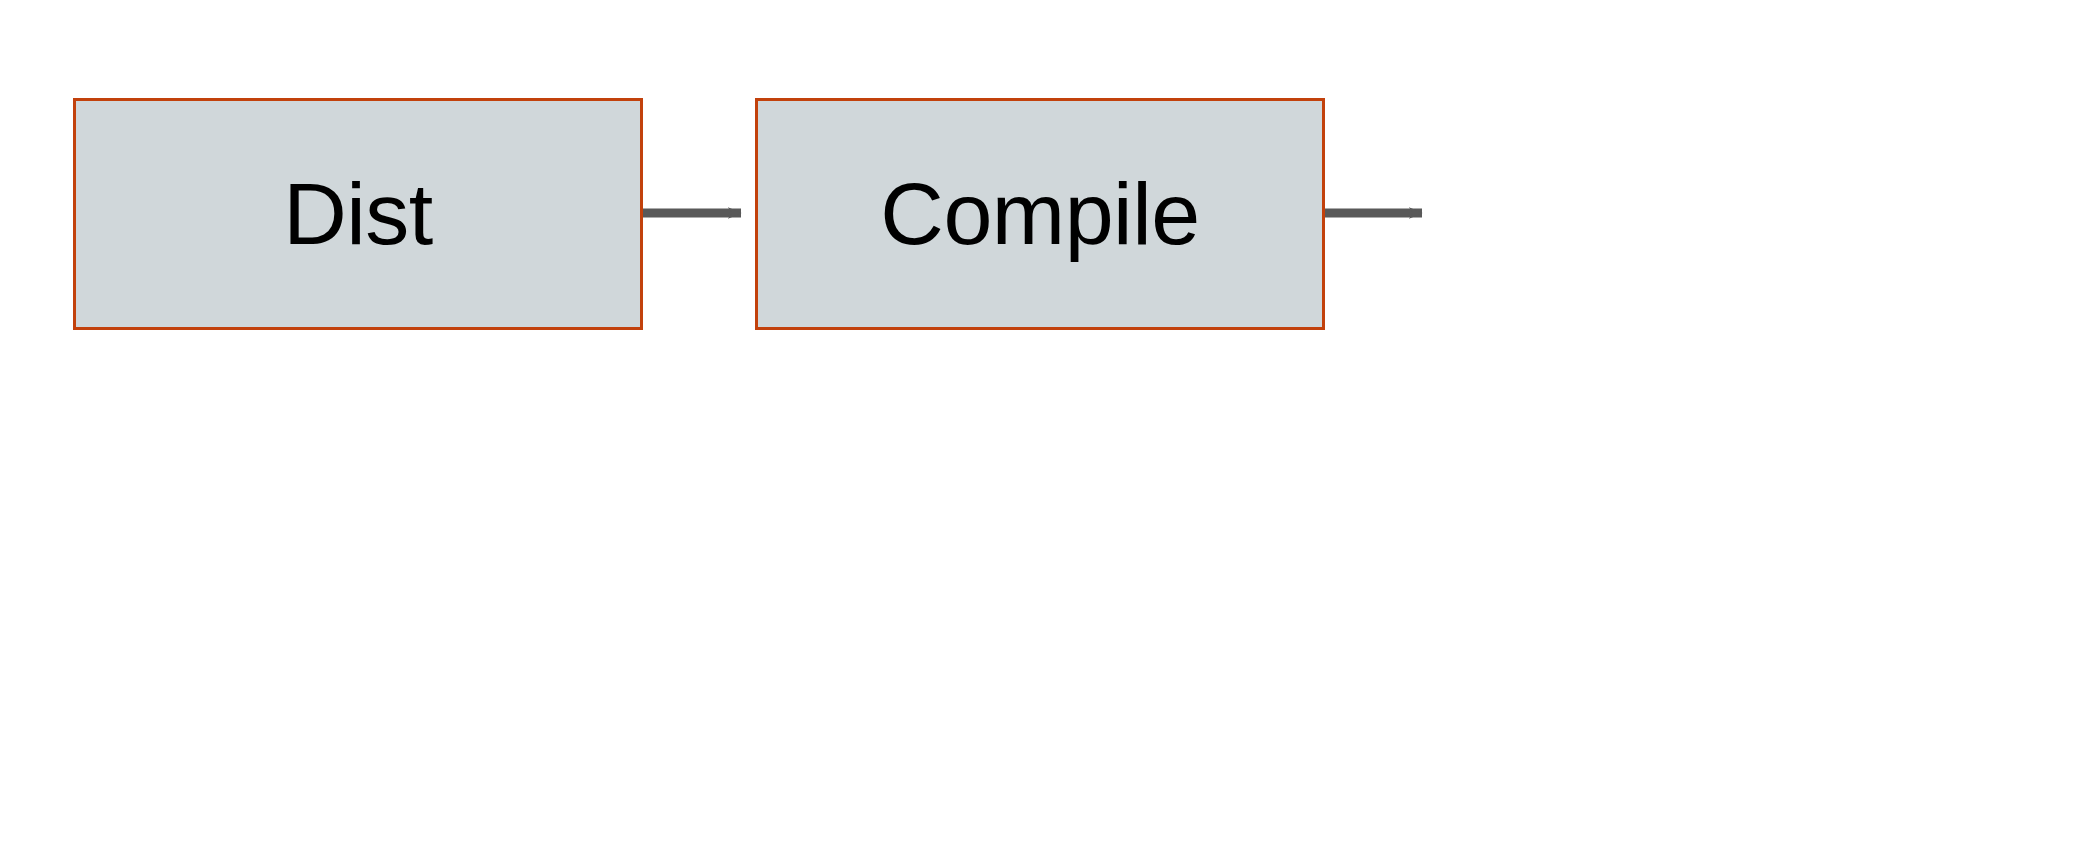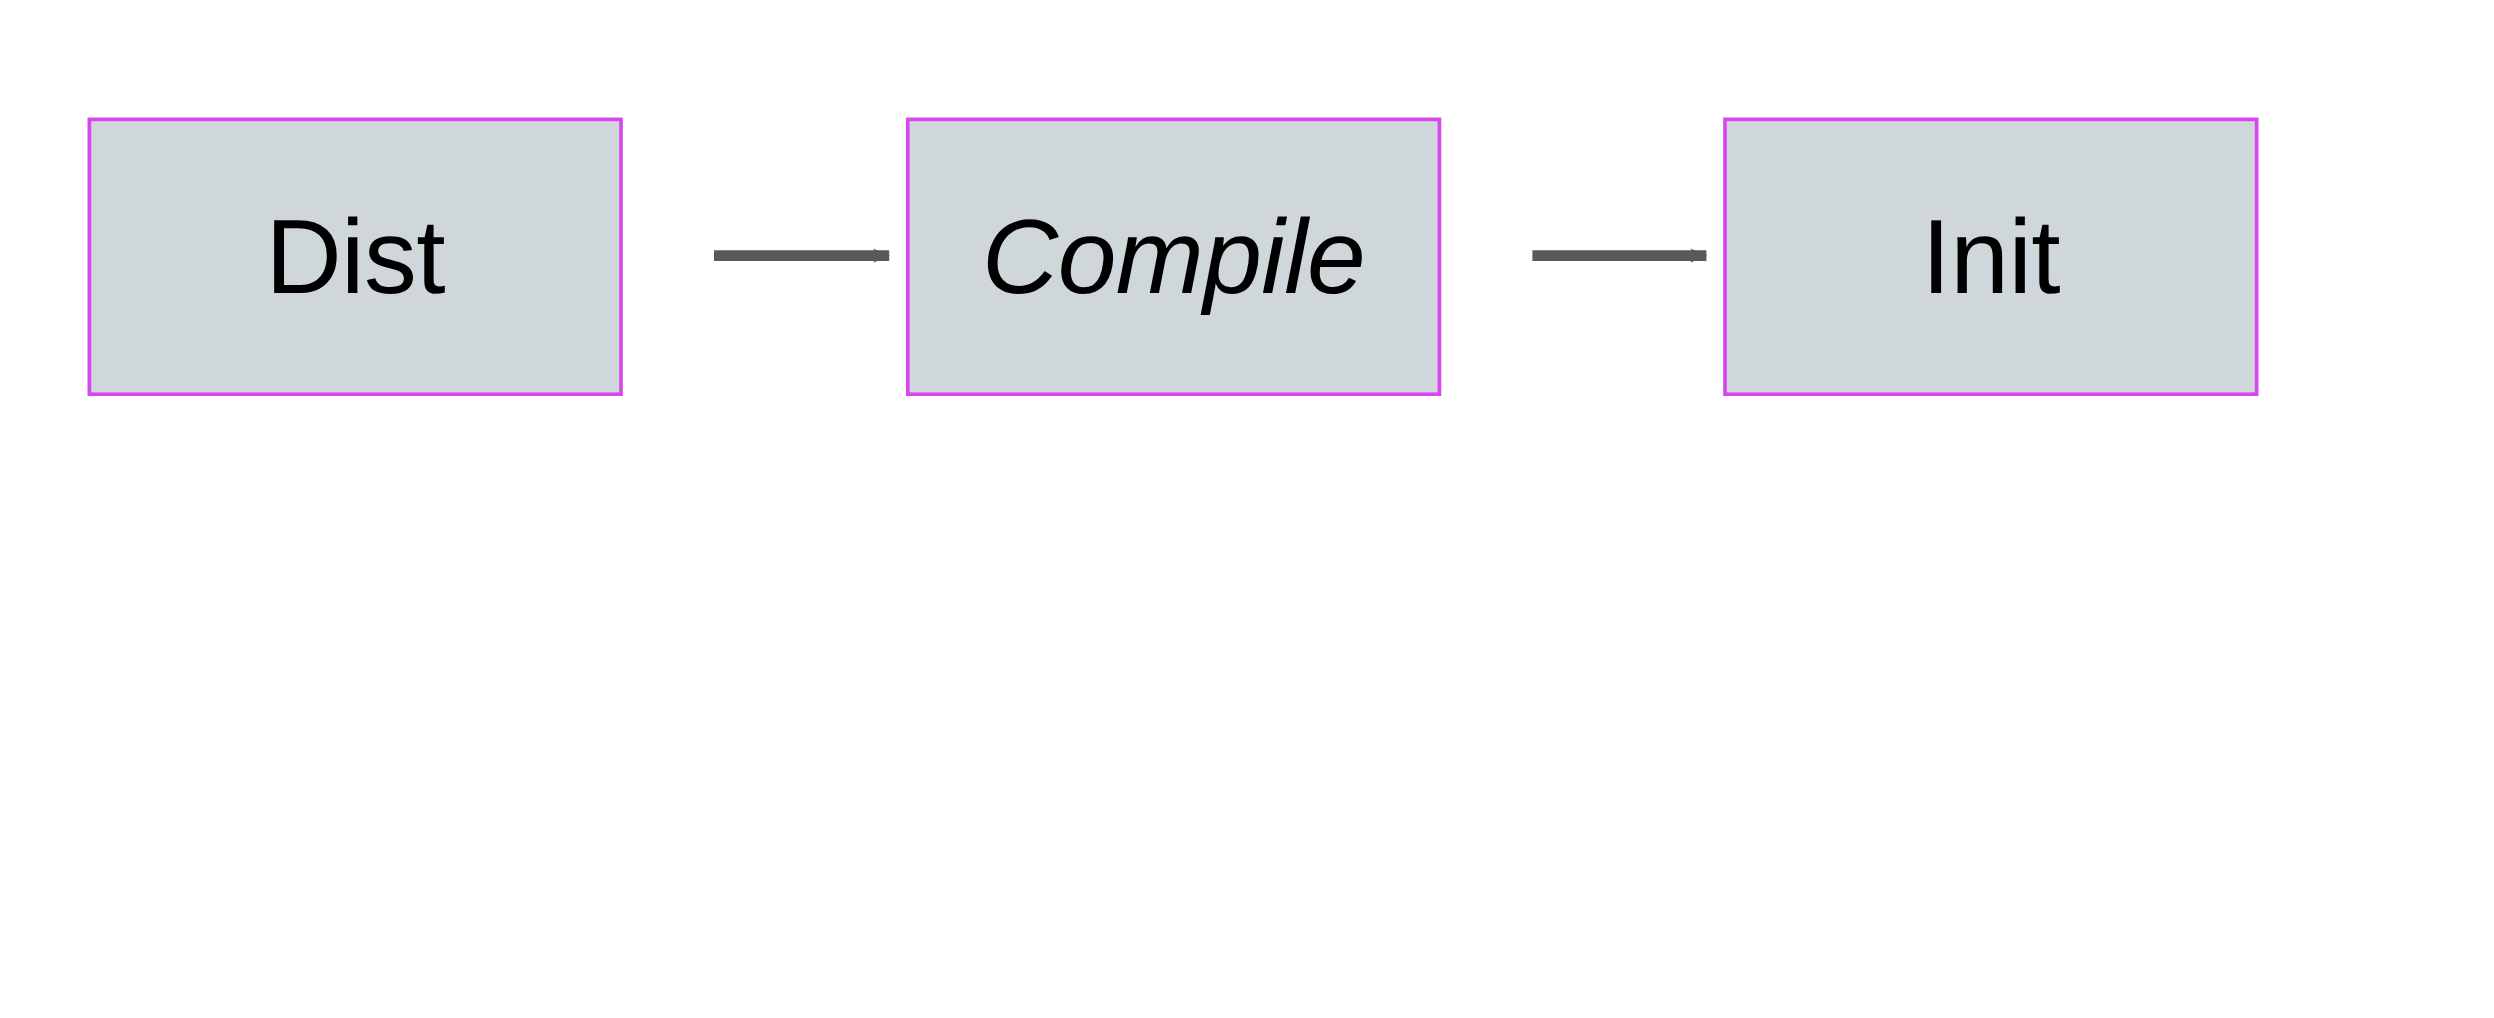--- a/index.html
+++ b/index.html
@@ -14,40 +14,40 @@
   #canvas {
     position: relative;
     width: 2078px;
     height: 848px;
     background: #ffffff;
     overflow: hidden;
   }
   .node {
     position: absolute;
     box-sizing: border-box;
-    width: 446px;
+    width: 570px;
     height: 232px;
     background: #d0d7da;
-    border: 3px solid #d946ef;
+    border: 3px solid #c2410c;
     display: flex;
     align-items: center;
     justify-content: center;
     user-select: none;
   }
   .node-label {
     font-family: "Liberation Sans", sans-serif;
     font-size: 88px;
     line-height: 1;
     font-weight: 400;
     color: #000000;
     letter-spacing: -0.5px;
     white-space: nowrap;
   }
   #node-dist    { left: 73px;   top: 98px;  }
-  #node-compile { left: 755px;  top: 98px; font-style: italic;  }
+  #node-compile { left: 755px;  top: 98px;  }
   #node-init    { left: 1436px; top: 98px;  }
   #node-clean   { left: 755px;  top: 511px; }
 
   .edge-layer {
     position: absolute;
     left: 0;
     top: 0;
     width: 2078px;
     height: 848px;
     pointer-events: none;
@@ -83,18 +83,15 @@
   <div class="edge-hit" id="edge-compile-init-hit"></div>
 
   <div class="node" id="node-dist">
     <span class="node-label">Dist</span>
   </div>
 
   <div class="node" id="node-compile">
     <span class="node-label">Compile</span>
   </div>
 
-  <div class="node" id="node-init">
-    <span class="node-label">Init</span>
-  </div>
 
 
 </div>
 
 </body></html>

